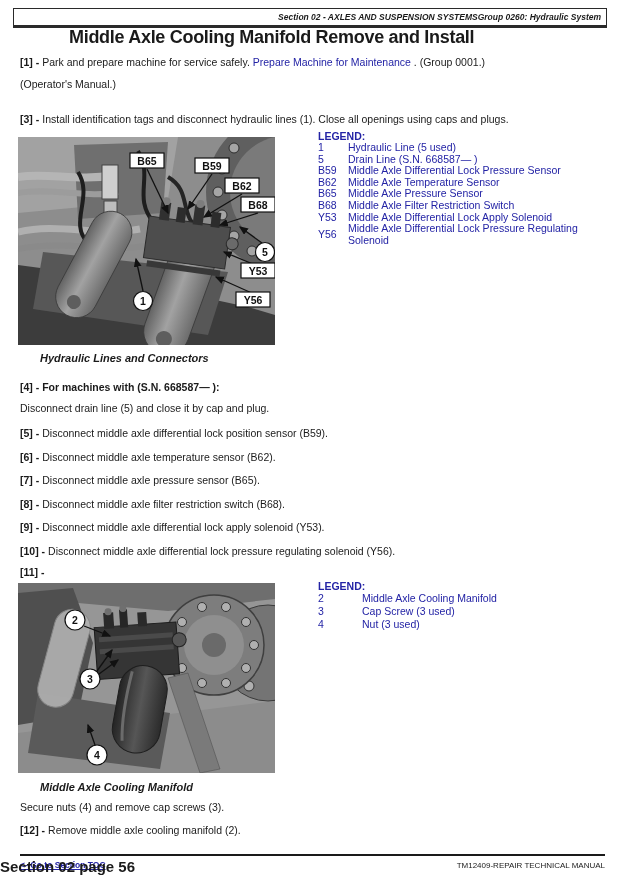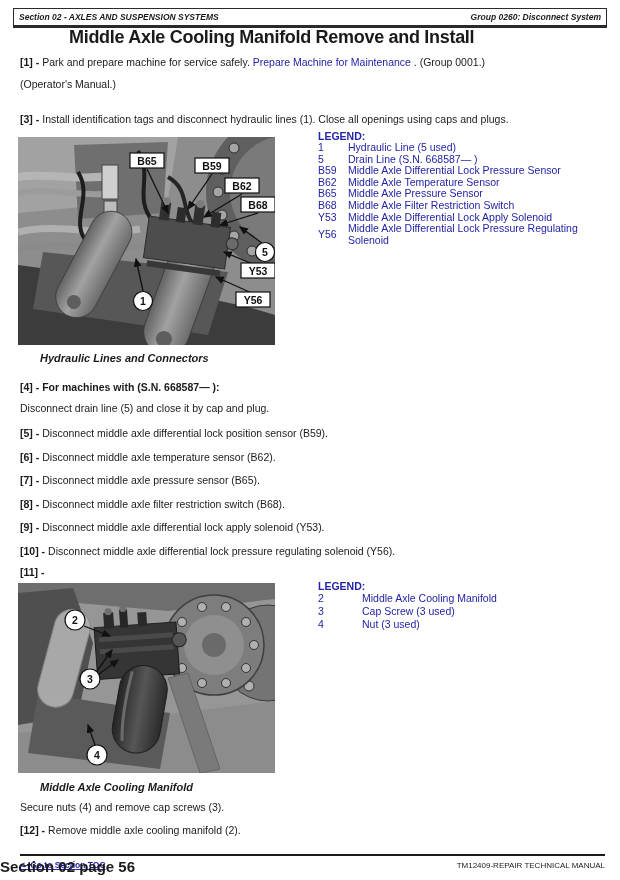--- a/index.html
+++ b/index.html
@@ -3,21 +3,21 @@
 <meta charset="utf-8">
 <style>
   html,body{margin:0;padding:0;}
   body{
     width:620px;height:880px;position:relative;background:#ffffff;
     font-family:"Liberation Sans", sans-serif;color:#1a1a1a;overflow:hidden;
   }
   .header-bar{
     position:absolute;left:13px;right:13px;top:8px;height:16px;
     border:1px solid #2a2a2a;border-bottom-width:3px;
-    display:flex;justify-content:space-between;align-items:center;
+    display:flex;justify-content:flex-end;align-items:center;
     padding:0 5px;font-size:8.5px;font-weight:bold;font-style:italic;
   }
   .page-title{
     position:absolute;left:38px;top:27px;font-size:18px;font-weight:bold;letter-spacing:-0.3px;margin-left:31px;
   }
   .step{position:absolute;left:20px;right:15px;font-size:10.5px;line-height:13px;}
   .step b{margin-right:3px;}
   a.doclink{color:#2323a5;cursor:pointer;}
   .caption{position:absolute;left:20px;font-size:11px;font-weight:bold;font-style:italic;margin-left:20px;}
   .legend{position:absolute;left:318px;width:274px;color:#2323a5;font-size:10.5px;}
@@ -31,21 +31,21 @@
   .footer-right{position:absolute;right:15px;top:861px;font-size:8px;}
   .co-box{fill:#ffffff;stroke:#111111;stroke-width:1.2px;}
   .co-txt{font-family:"Liberation Sans",sans-serif;font-size:10.5px;font-weight:bold;fill:#111;text-anchor:middle;}
   .lead{stroke:#111;stroke-width:1.3px;fill:none;}
 </style>
 </head>
 <body>
 
 <div class="header-bar">
   <span>Section 02 - AXLES AND SUSPENSION SYSTEMS</span>
-  <span>Group 0260: Disconnect System</span>
+  <span>Group 0260: Hydraulic System</span>
 </div>
 
 <div class="page-title">Middle Axle Cooling Manifold Remove and Install</div>
 
 <div class="step" style="top:56px">
   <b>[1] -</b><span>Park and prepare machine for service safely. </span><a class="doclink">Prepare Machine for Maintenance</a><span> . (Group 0001.)</span>
 </div>
 <div class="step" style="top:78px">
   <div>(Operator's Manual.)</div>
 </div>

